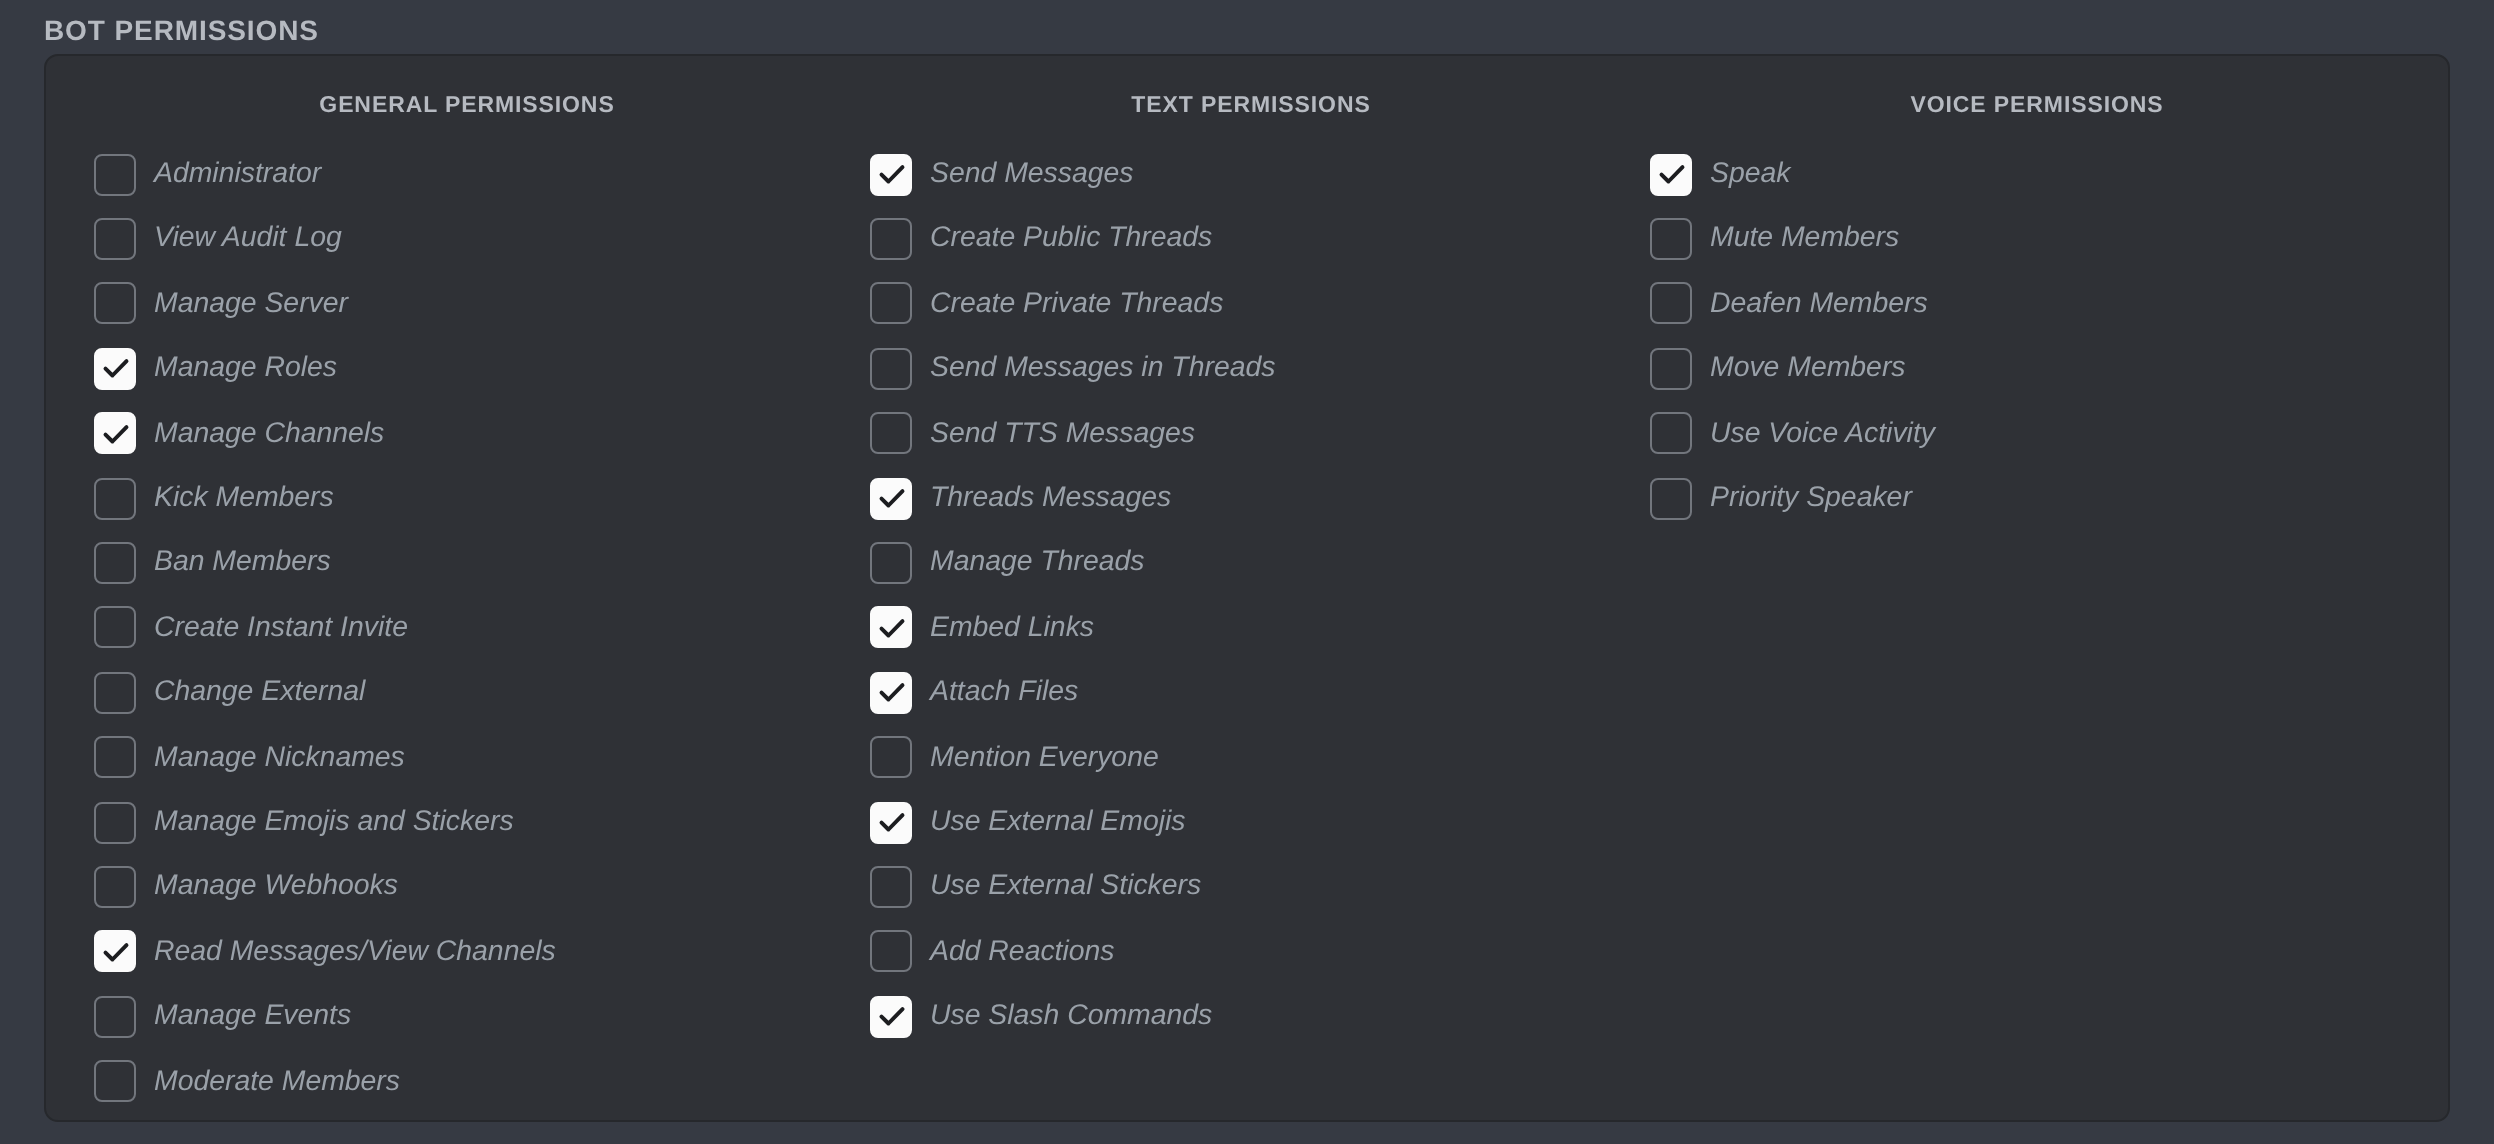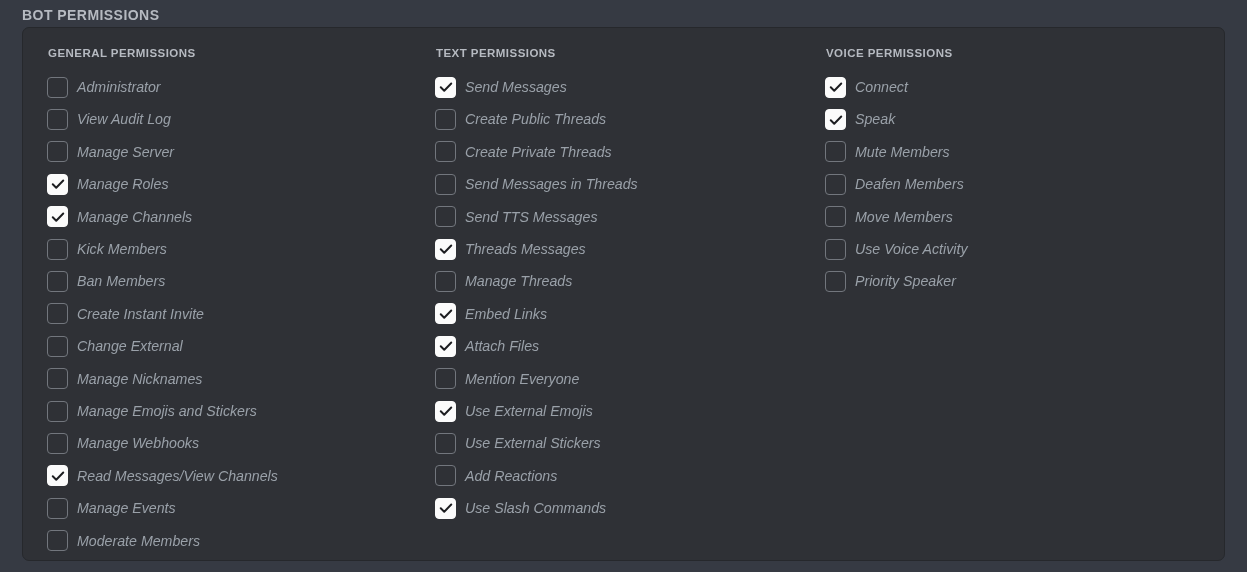--- a/index.html
+++ b/index.html
@@ -31,20 +31,21 @@
   
   .perm-card {
     position: absolute;
     left: 22px;
     top: 27px;
     width: 1203px;
     height: 534px;
     background: #2f3136;
     border: 1px solid #26282c;
     border-radius: 7px;
+    text-align: center;
   }
 
   .columns {
     position: absolute;
     left: 0;
     top: 0;
     width: 100%;
     height: 100%;
     display: flex;
     padding: 19px 0 0 0;
@@ -309,30 +310,20 @@
       <div class="column-title">VOICE PERMISSIONS</div>
       <ul class="perm-list" id="list-voice">
           <li class="perm-row">
             <span class="checkbox checked">
               <span class="tick">
                 <svg viewBox="0 0 16 16" width="15" height="15" aria-hidden="true">
                   <path d="M2.4 8.3 L6.1 12.0 L13.6 4.3" fill="none" stroke="#1c1d20" stroke-width="2.1" stroke-linecap="round" stroke-linejoin="round"></path>
                 </svg>
               </span>
             </span>
-            <span class="perm-label">Connect</span>
-          </li>
-          <li class="perm-row">
-            <span class="checkbox checked">
-              <span class="tick">
-                <svg viewBox="0 0 16 16" width="15" height="15" aria-hidden="true">
-                  <path d="M2.4 8.3 L6.1 12.0 L13.6 4.3" fill="none" stroke="#1c1d20" stroke-width="2.1" stroke-linecap="round" stroke-linejoin="round"></path>
-                </svg>
-              </span>
-            </span>
             <span class="perm-label">Speak</span>
           </li>
           <li class="perm-row">
             <span class="checkbox"></span>
             <span class="perm-label">Mute Members</span>
           </li>
           <li class="perm-row">
             <span class="checkbox"></span>
             <span class="perm-label">Deafen Members</span>
           </li>

